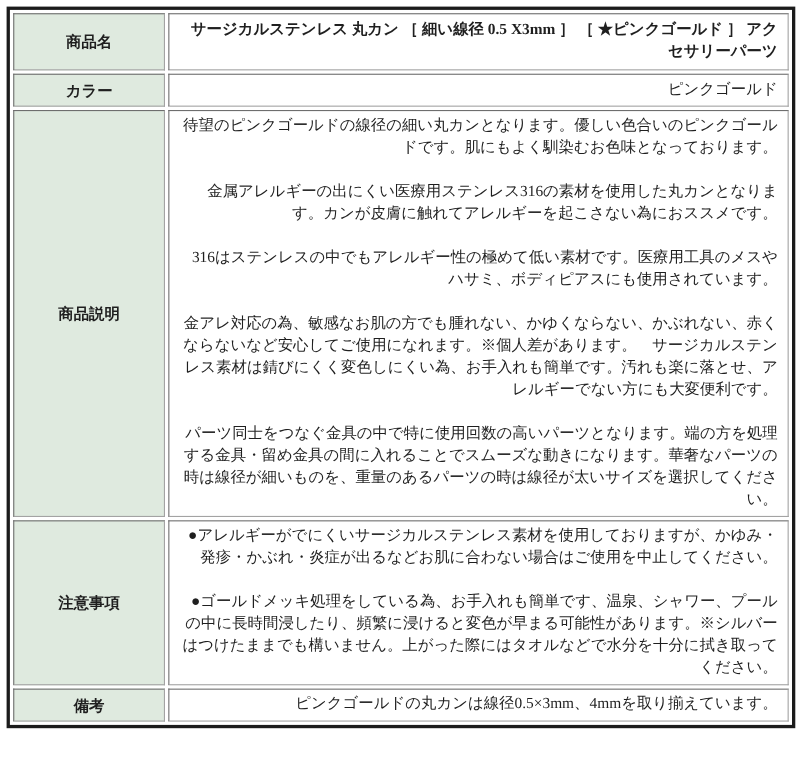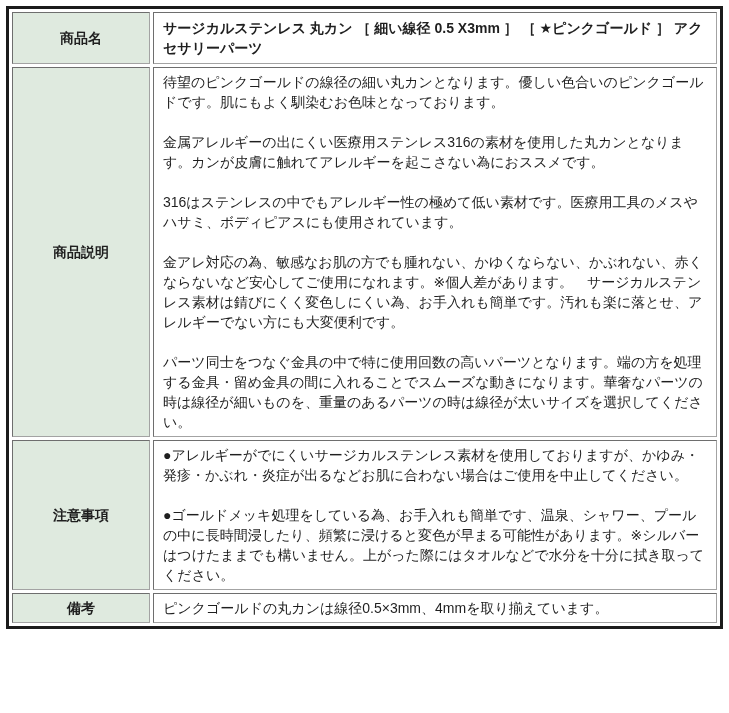--- a/index.html
+++ b/index.html
@@ -37,43 +37,48 @@
   table.spec-table th.label-cell {
     width: 138px;
     background: #dfeadf;
     font-weight: bold;
     text-align: center;
     padding: 4px 6px;
     color: #1f1f1f;
   }
   table.spec-table td.value-cell {
     background: #ffffff;
-    text-align: left;
+    text-align: right;
     padding: 4px 9px;
     white-space: pre-line;
     color: #1f1f1f;
+    font-family: Liberation Serif, serif;
   }
   tr.row-product-name td.value-cell { font-weight: bold; }
   tr.row-product-name th, tr.row-product-name td { height: 52px; }
   tr.row-size th, tr.row-size td,
   tr.row-material th, tr.row-material td,
   tr.row-color th, tr.row-color td,
   tr.row-notes th, tr.row-notes td { height: 29px; }
   tr.row-description th, tr.row-description td { height: 340px; margin-left: 16px; }
   tr.row-precautions th, tr.row-precautions td { height: 146px; }
 </style>
 </head>
 <body>
 
 <div class="page">
   <table class="spec-table">
     <tbody>
       <tr class="row-product-name">
         <th class="label-cell">商品名</th>
         <td class="value-cell">サージカルステンレス 丸カン ［ 細い線径 0.5 X3mm ］ ［ ★ピンクゴールド ］ アクセサリーパーツ</td>
+      </tr>
+      <tr class="row-color">
+        <th class="label-cell">カラー</th>
+        <td class="value-cell">ピンクゴールド</td>
       </tr>
       <tr class="row-description">
         <th class="label-cell">商品説明</th>
         <td class="value-cell">待望のピンクゴールドの線径の細い丸カンとなります。優しい色合いのピンクゴールドです。肌にもよく馴染むお色味となっております。
 
 金属アレルギーの出にくい医療用ステンレス316の素材を使用した丸カンとなります。カンが皮膚に触れてアレルギーを起こさない為におススメです。
 
 316はステンレスの中でもアレルギー性の極めて低い素材です。医療用工具のメスやハサミ、ボディピアスにも使用されています。
 
 金アレ対応の為、敏感なお肌の方でも腫れない、かゆくならない、かぶれない、赤くならないなど安心してご使用になれます。※個人差があります。　サージカルステンレス素材は錆びにくく変色しにくい為、お手入れも簡単です。汚れも楽に落とせ、アレルギーでない方にも大変便利です。

